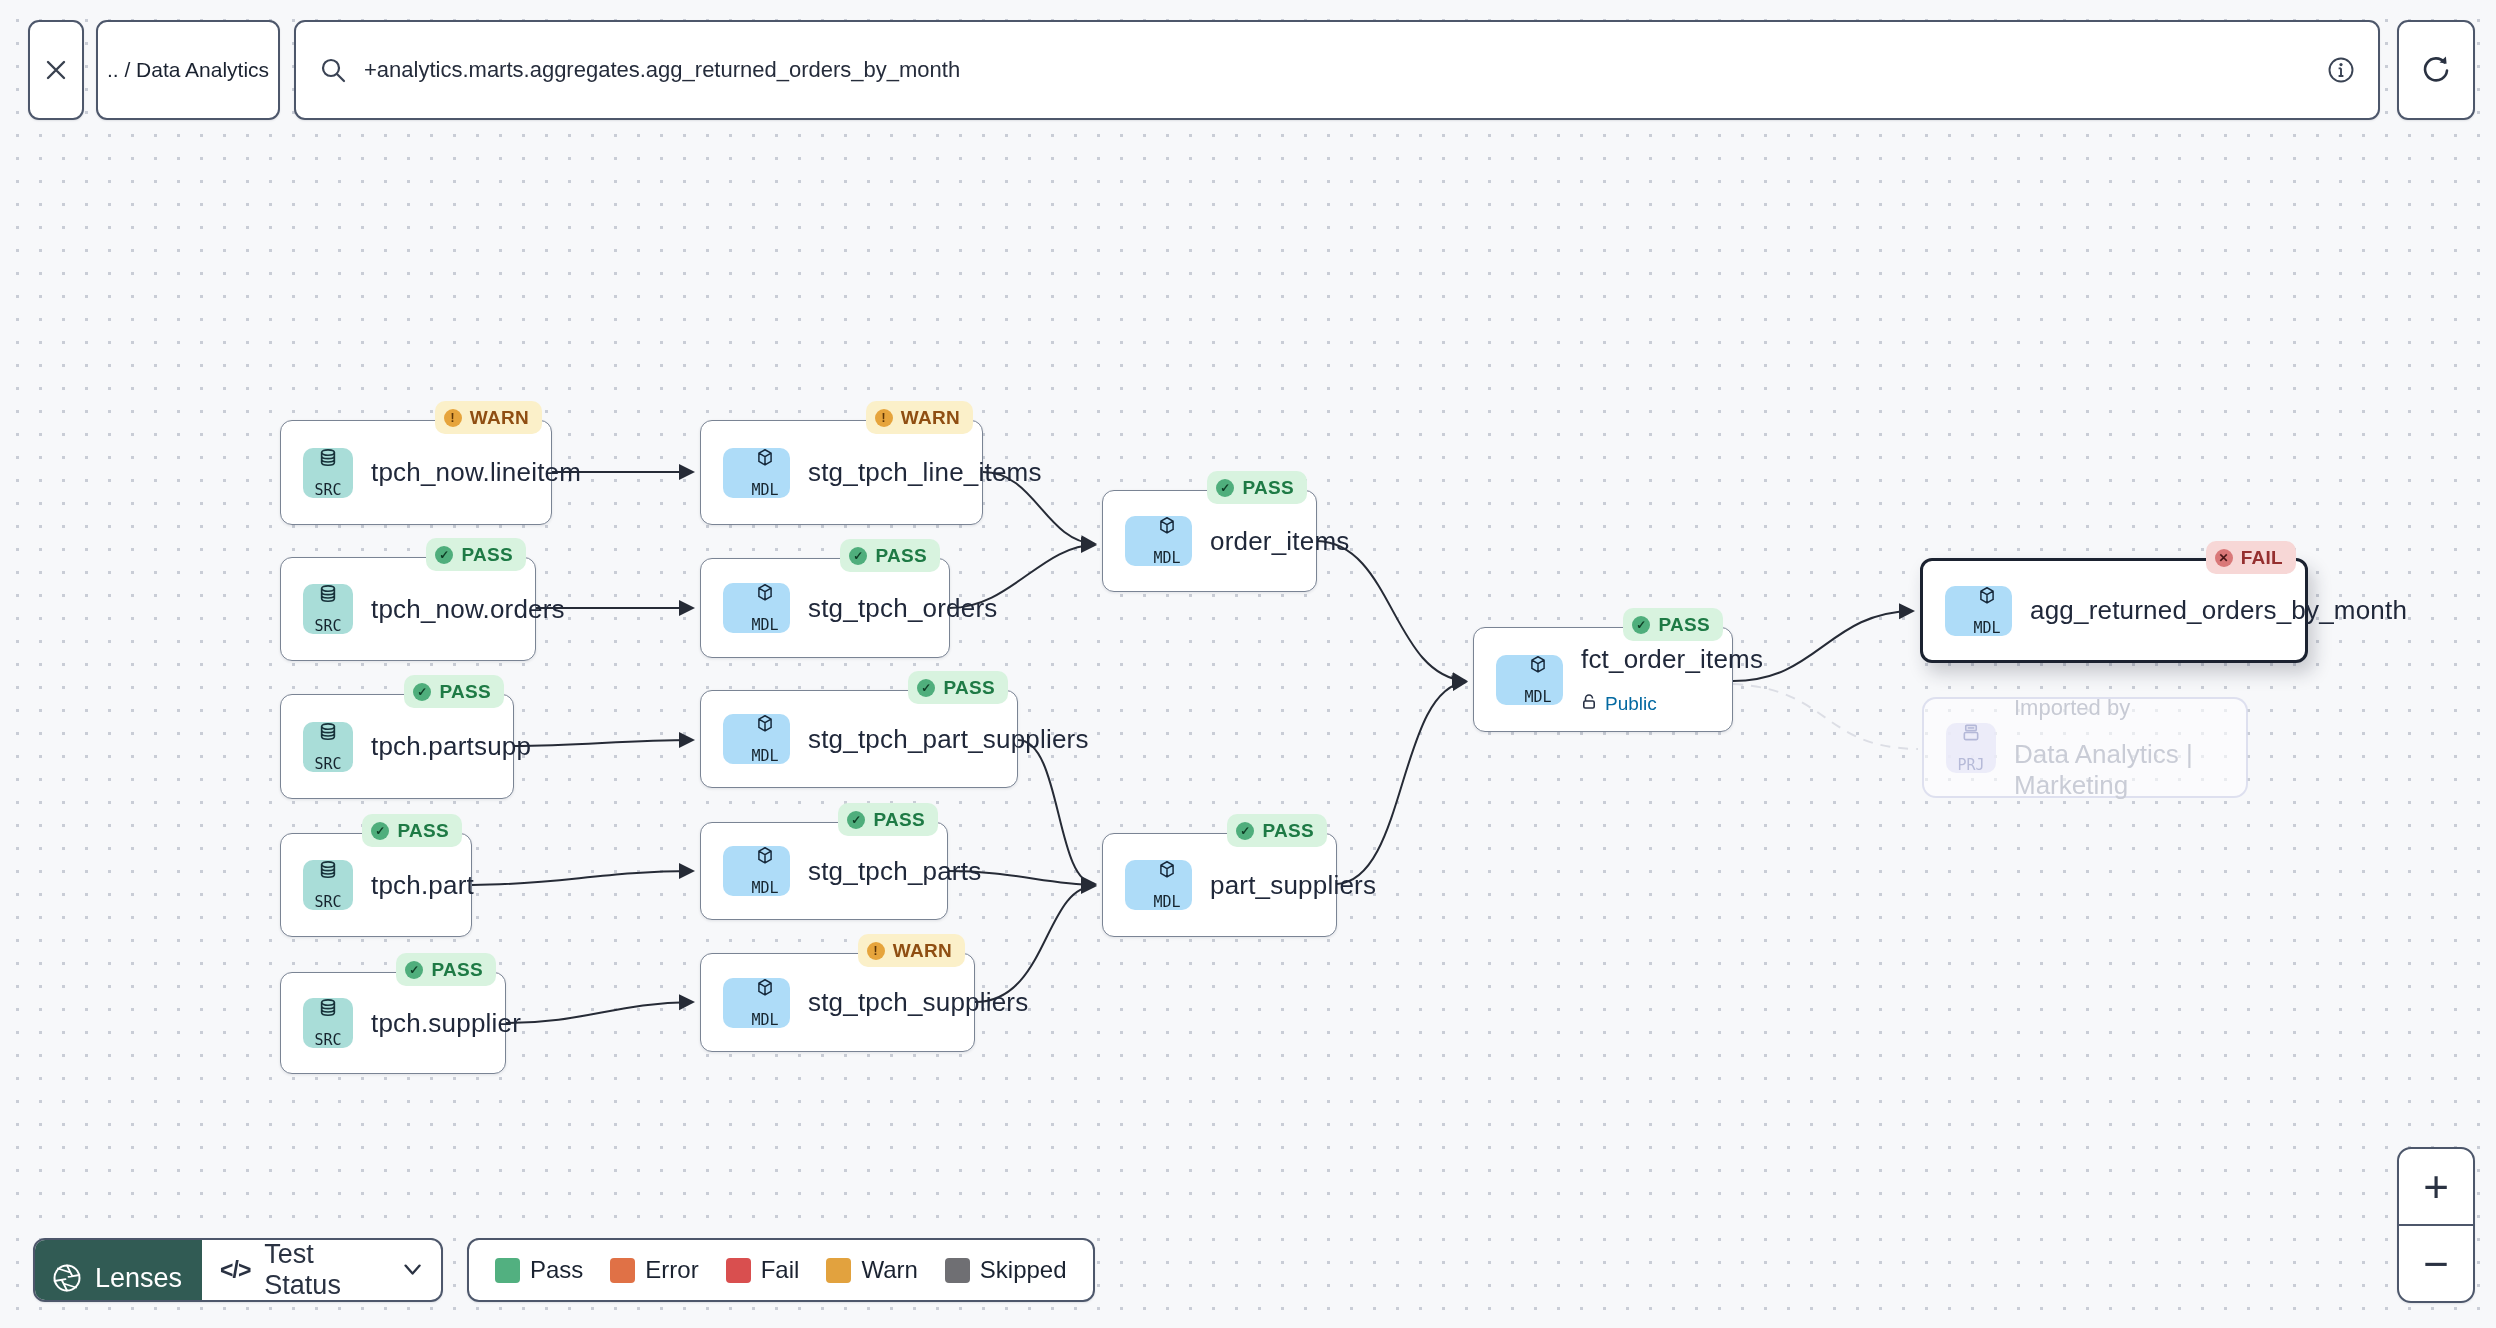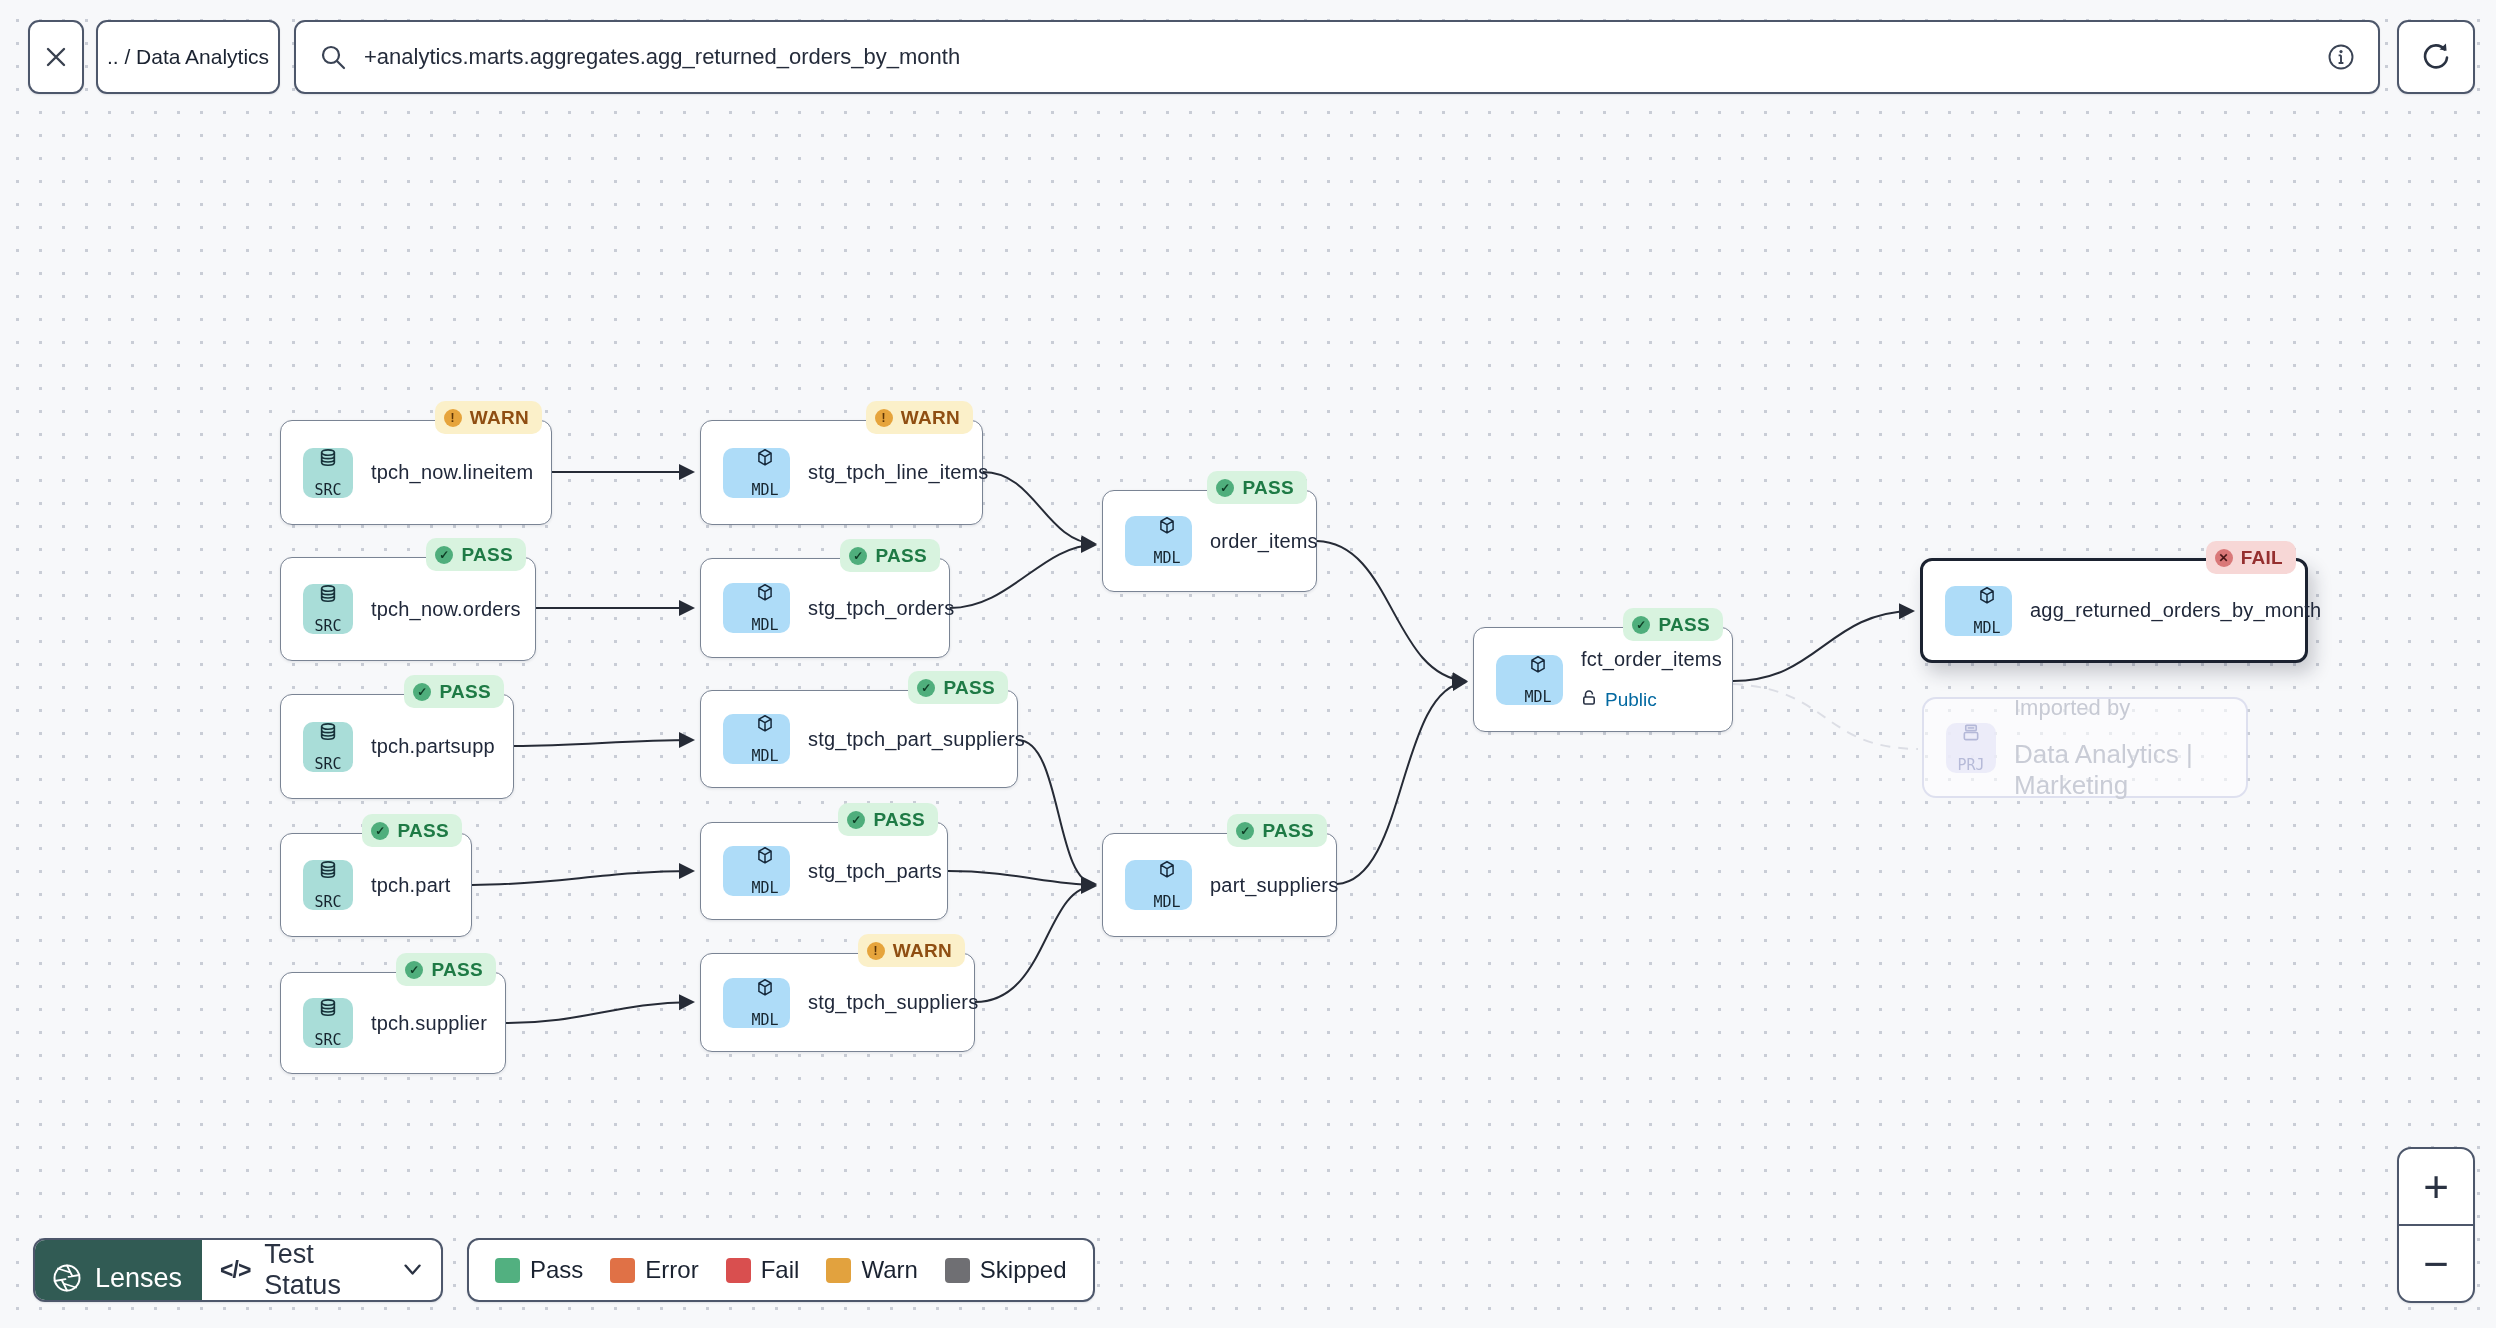--- a/index.html
+++ b/index.html
@@ -7,38 +7,38 @@
     width:2496px;height:1328px;position:relative;overflow:hidden;
     font-family:"Liberation Sans", sans-serif;
     background-color:#F7F8FA;
     background-image:radial-gradient(circle, #C9CDD6 1.7px, transparent 1.8px);
     background-size:23px 23px;
     background-position:6px 9px;
     color:#20283A;
   }
   
   .tb-box{
-    position:absolute;top:20px;height:74px;background:#fff;
+    position:absolute;top:20px;height:100px;background:#fff;
     border:2px solid #4D576B;border-radius:11px;box-sizing:border-box;
     display:flex;align-items:center;justify-content:center;
     box-shadow:0 1px 2px rgba(20,30,50,.10);
   }
   .close-btn{left:28px;width:56px;}
   .crumb-btn{left:96px;width:184px;font-size:21px;color:#1A2230;}
   .search-box{left:294px;width:2086px;justify-content:flex-start;padding:0 22px;gap:16px;}
   .search-text{font-size:22px;color:#252C3B;flex:1;white-space:nowrap;overflow:hidden;}
   .refresh-btn{left:2397px;width:78px;}
   .icon-svg{display:block;}
   
   .node{
     position:absolute;background:#fff;border:1.5px solid #7A8494;border-radius:12px;
     box-sizing:border-box;display:flex;align-items:center;padding-left:22px;gap:18px;
     box-shadow:0 1px 3px rgba(20,30,50,.10);z-index:3;
   }
-  .node-title{font-size:20px;color:#20283A;white-space:nowrap;letter-spacing:.2px;}
+  .node-title{font-size:26px;color:#20283A;white-space:nowrap;letter-spacing:.2px;}
   .node.selected{border:3px solid #1B2230;box-shadow:6px 10px 18px rgba(30,36,56,.22);}
   .node.ghost{
     background:rgba(253,253,255,.62);border:2px solid rgba(196,201,228,.55);
     box-shadow:none;border-radius:14px;
   }
   .tile{
     width:50px;height:50px;border-radius:10px;flex:0 0 auto;
     display:flex;flex-direction:column;align-items:center;justify-content:center;gap:15px;
   }
   .tile-src{background:#A9DDD8;}

